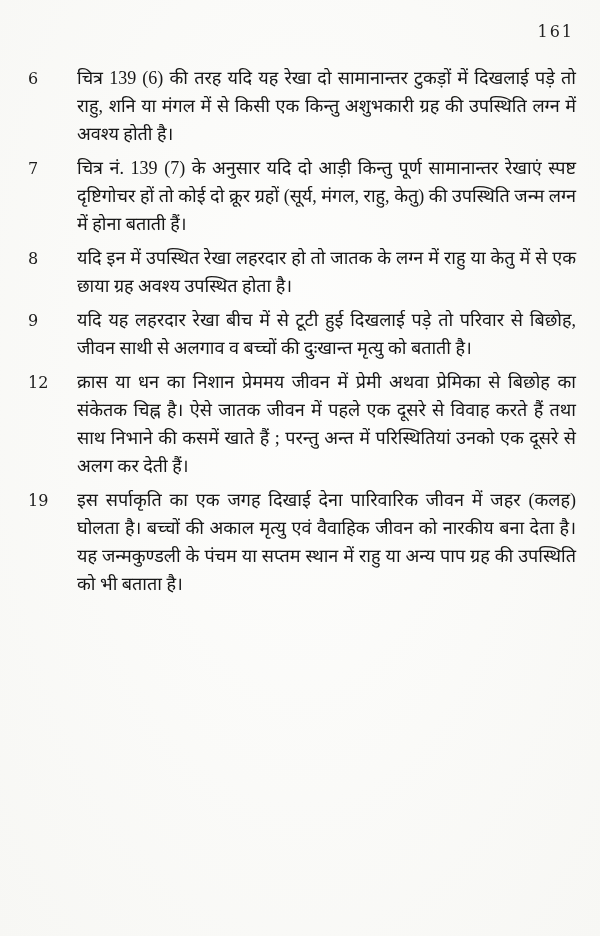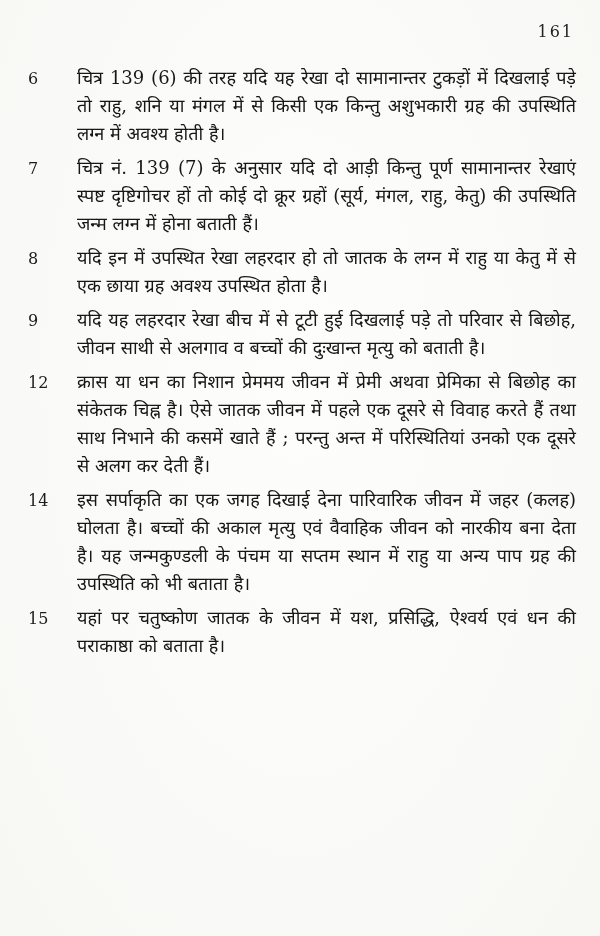--- a/index.html
+++ b/index.html
@@ -52,20 +52,21 @@
     padding-top: 1px;
     color: #1c1c1c;
   }
   .item .txt {
     flex: 1 1 auto;
     font-size: 18px;
     line-height: 28px;
     text-align: justify;
     text-justify: inter-word;
     color: #161616;
+    font-family: Liberation Serif, serif;
   }
 </style>
 </head>
 <body>
 
 <div class="page">
   <div class="page-number">161</div>
 
   <ol class="items">
     <li class="item">
@@ -82,21 +83,17 @@
     </li>
     <li class="item">
       <span class="num">9</span>
       <span class="txt">यदि यह लहरदार रेखा बीच में से टूटी हुई दिखलाई पड़े तो परिवार से बिछोह, जीवन साथी से अलगाव व बच्चों की दुःखान्त मृत्यु को बताती है।</span>
     </li>
     <li class="item">
       <span class="num">12</span>
       <span class="txt">क्रास या धन का निशान प्रेममय जीवन में प्रेमी अथवा प्रेमिका से बिछोह का संकेतक चिह्न है। ऐसे जातक जीवन में पहले एक दूसरे से विवाह करते हैं तथा साथ निभाने की कसमें खाते हैं ; परन्तु अन्त में परिस्थितियां उनको एक दूसरे से अलग कर देती हैं।</span>
     </li>
     <li class="item">
-      <span class="num">14</span>
+      <span class="num">19</span>
       <span class="txt">इस सर्पाकृति का एक जगह दिखाई देना पारिवारिक जीवन में जहर (कलह) घोलता है। बच्चों की अकाल मृत्यु एवं वैवाहिक जीवन को नारकीय बना देता है। यह जन्मकुण्डली के पंचम या सप्तम स्थान में राहु या अन्य पाप ग्रह की उपस्थिति को भी बताता है।</span>
-    </li>
-    <li class="item">
-      <span class="num">15</span>
-      <span class="txt">यहां पर चतुष्कोण जातक के जीवन में यश, प्रसिद्धि, ऐश्वर्य एवं धन की पराकाष्ठा को बताता है।</span>
     </li>
   </ol>
 </div>
 
 </body></html>

